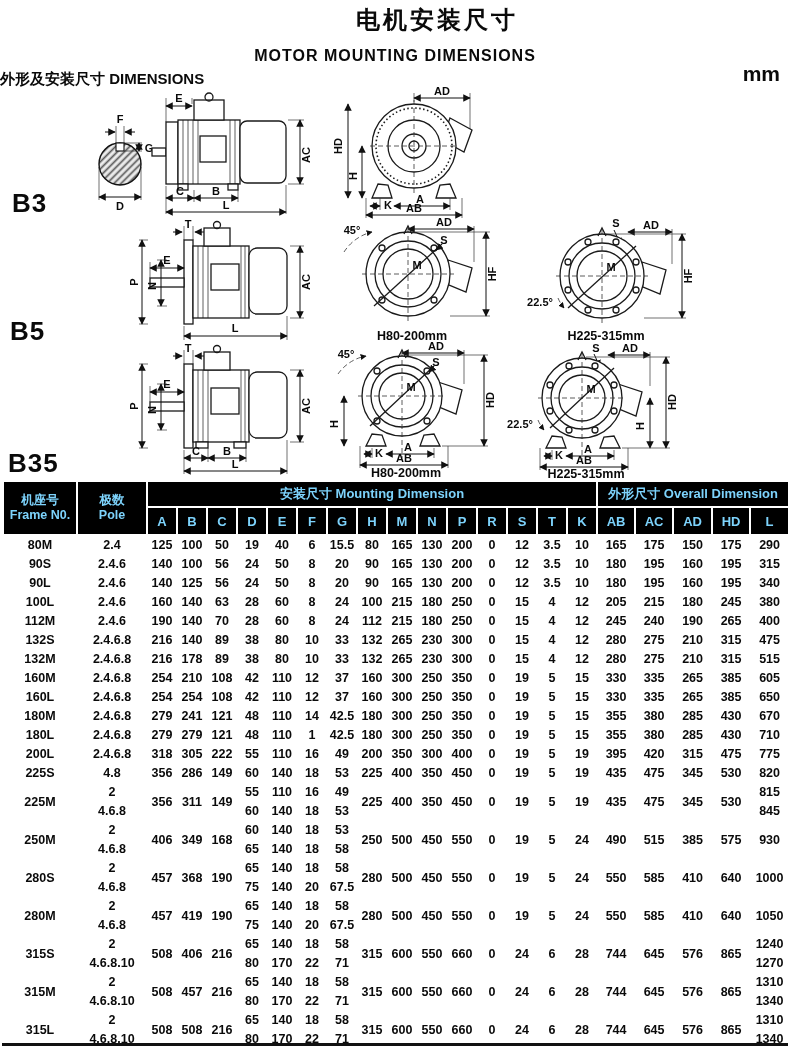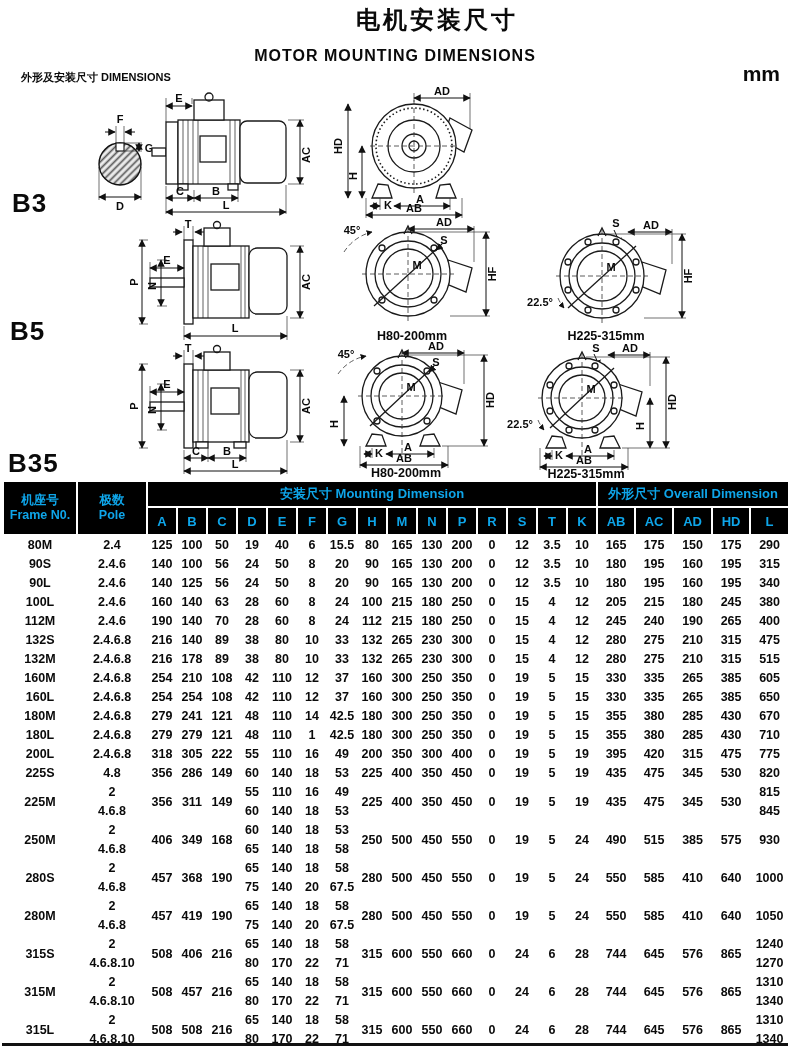--- a/index.html
+++ b/index.html
@@ -1,37 +1,37 @@
 <!DOCTYPE html>
 <html><head>
 <meta charset="utf-8">
 <style>
   html,body{margin:0;padding:0;background:#fff;}
   #page{position:relative;width:790px;height:1054px;background:#fff;overflow:hidden;
         font-family:"Liberation Sans","DejaVu Sans",sans-serif;color:#0a0a0a;}
   .abs{position:absolute;}
   #title{top:4px;left:0;width:100%;text-align:center;font-size:24px;font-weight:bold;letter-spacing:3px;padding-left:42px;}
   #subtitle{top:47px;left:0;width:100%;text-align:center;font-size:16px;font-weight:bold;letter-spacing:1px;}
-  #section-label{top:70px;left:0;font-size:11px;font-weight:bold;padding-left:21px;}
+  #section-label{top:70px;left:0;font-size:15px;font-weight:bold;}
   #unit{top:62px;right:10px;font-size:21px;font-weight:bold;}
   .mount-label{font-size:26px;font-weight:bold;letter-spacing:1px;margin-top:48px;}
   
   svg{overflow:visible;}
   .out{stroke:#1a1a1a;stroke-width:1.3;fill:#fff;}
   .outn{stroke:#1a1a1a;stroke-width:1.3;fill:none;}
   .fin{stroke:#1a1a1a;stroke-width:.7;fill:none;}
   .dim{stroke:#111;stroke-width:1;fill:none;}
   .ext{stroke:#333;stroke-width:.7;fill:none;}
   .dash{stroke:#333;stroke-width:.8;fill:none;stroke-dasharray:5 3;}
   .dot{stroke:#1a1a1a;stroke-width:1.6;fill:none;stroke-dasharray:1.5 2.5;}
   text.svglbl{font:bold 11px "Liberation Sans","DejaVu Sans",sans-serif;fill:#0a0a0a;text-anchor:middle;}
   text.cap{font:bold 12.5px "Liberation Sans","DejaVu Sans",sans-serif;fill:#0a0a0a;text-anchor:middle;}
   
   #dim-table{position:absolute;top:480px;left:2px;width:786px;border-collapse:collapse;table-layout:fixed;background:#fff;}
-  #dim-table th{background:#000;color:#0ea5e9;border:2px solid #fff;font-weight:bold;padding:0;}
+  #dim-table th{background:#000;color:#7dd3fc;border:2px solid #fff;font-weight:bold;padding:0;}
   th.grp{font-size:13px;height:24px;text-align:center;}
   th.fp{font-size:12.5px;line-height:15px;}
   th.letter{font-size:13px;height:26px;}
   #dim-table td{font-size:12.5px;font-weight:bold;text-align:center;vertical-align:middle;
                 padding:0;height:19px;line-height:19px;white-space:nowrap;}
   #bottom-rule{top:1043px;left:2px;width:786px;height:3px;background:#111;}
 </style>
 </head>
 <body>
 

